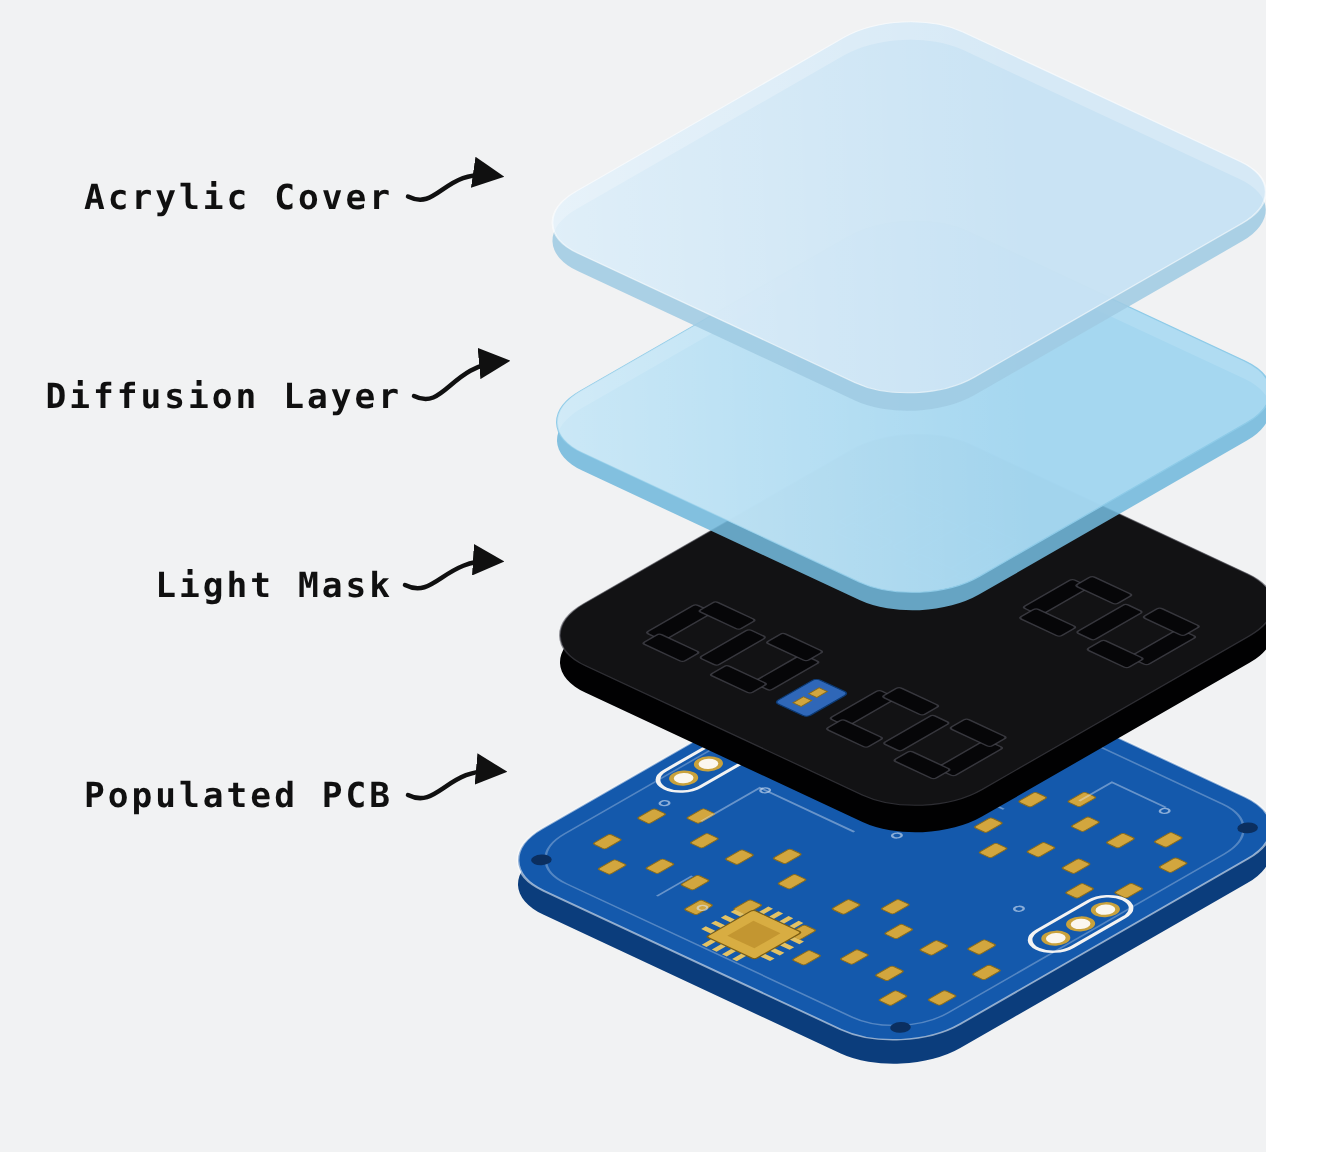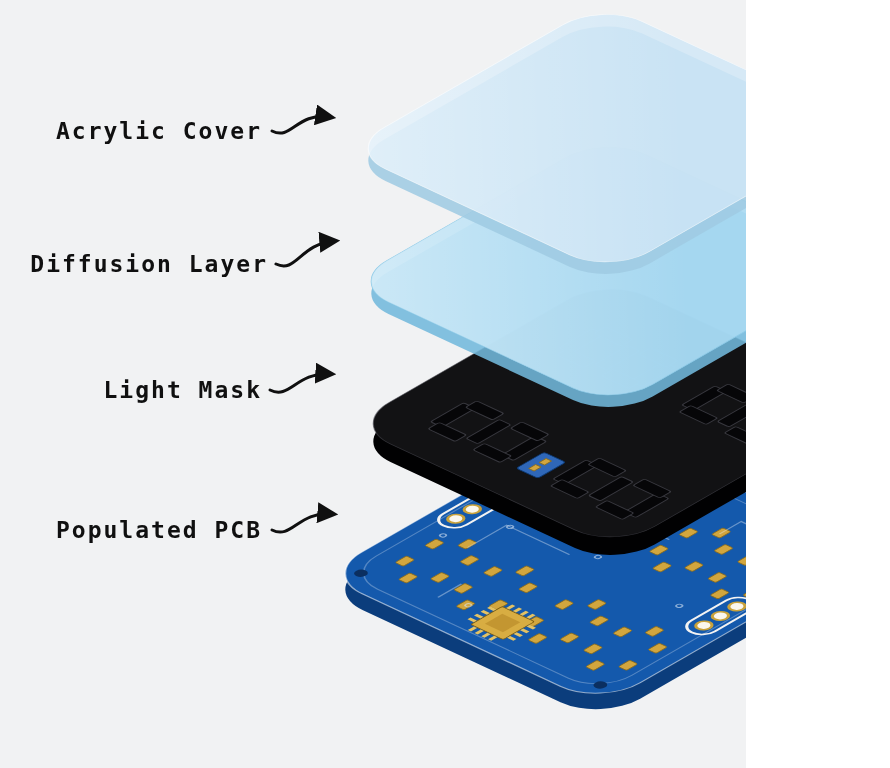--- a/index.html
+++ b/index.html
@@ -1,16 +1,16 @@
 <!DOCTYPE html>
 <html><head>
 <meta charset="utf-8">
 <style>
   html,body{margin:0;padding:0;background:#ffffff;}
-  .stage{position:relative;width:746px;height:768px;overflow:hidden;
+  .stage{position:relative;width:844px;height:768px;overflow:hidden;
          font-family:"DejaVu Sans Mono", monospace;text-align:right;}
   svg{display:block;}
   .lbl{font-family:"DejaVu Sans Mono", monospace;font-weight:700;
        font-size:23px;letter-spacing:2px;fill:#101010;}
   .arrow{fill:none;stroke:#101010;stroke-width:3;stroke-linecap:round;}
   .top-translucent{fill-opacity:0.82;}
   .top-translucent2{fill-opacity:0.9;}
   .side-translucent{fill-opacity:0.88;}
   .seg{fill:#060608;stroke:#4a4a52;stroke-width:1.2;stroke-opacity:0.7;}
   .pad{fill:#d2a63e;stroke:#8a6c1c;stroke-width:0.8;}

